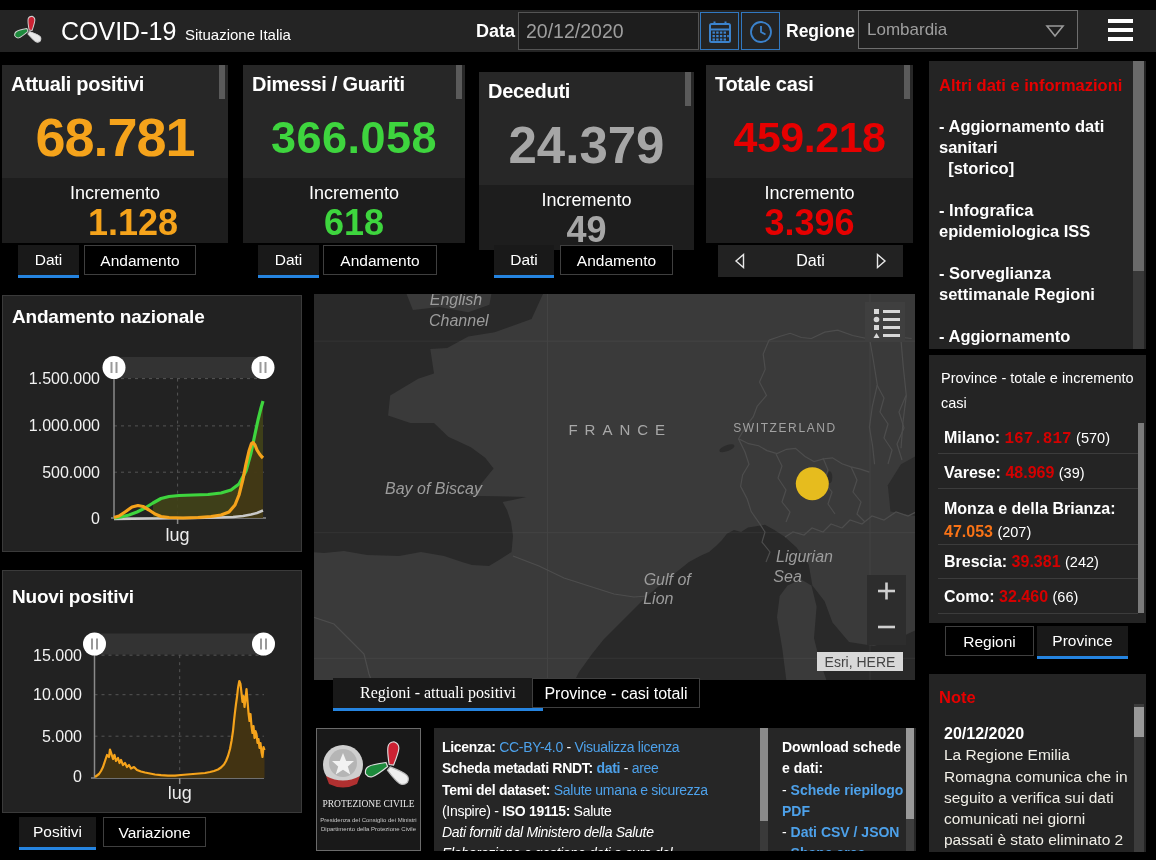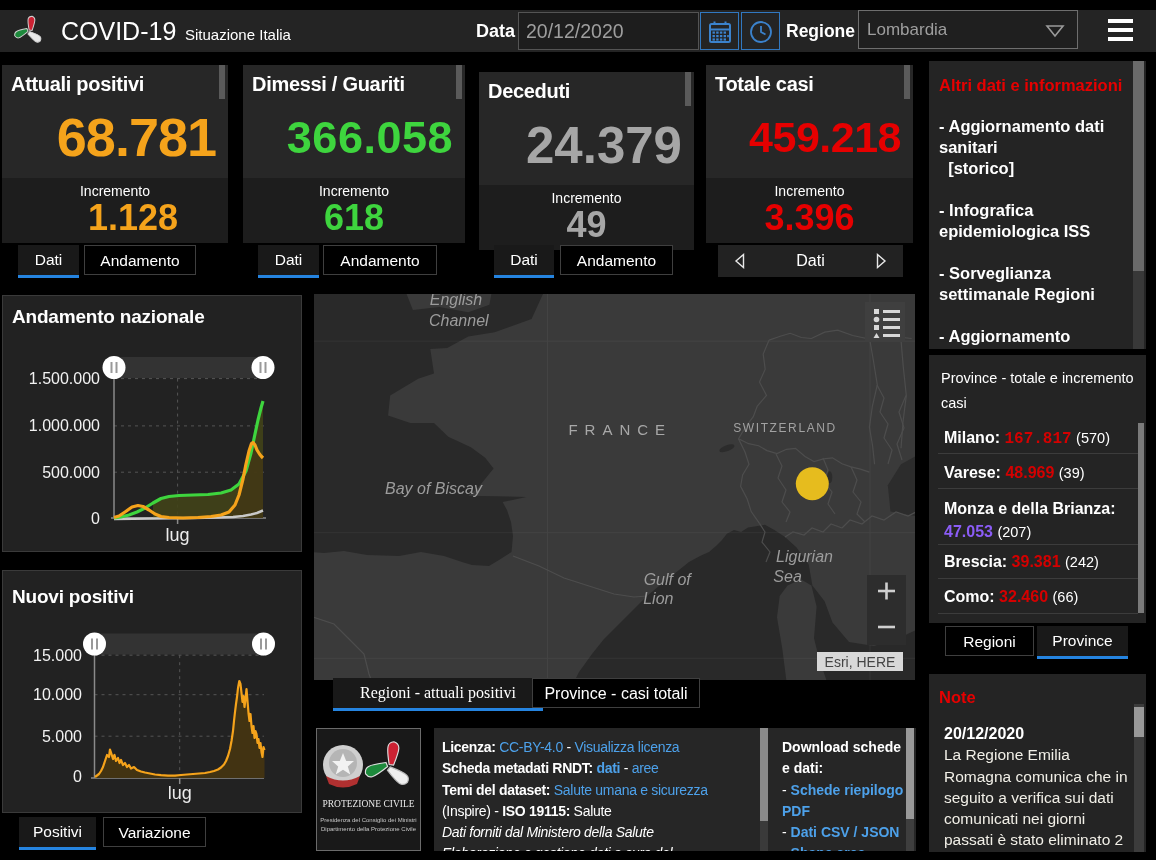--- a/index.html
+++ b/index.html
@@ -3,22 +3,22 @@
 <meta charset="utf-8">
 <style>
 * { margin:0; padding:0; box-sizing:border-box; }
 html,body { width:1156px; height:860px; background:#000; overflow:hidden;
   font-family:"Liberation Sans", sans-serif; }
 .abs { position:absolute; }
 #stage { position:relative; width:1156px; height:860px; background:#000; }
 .cardmain { position:absolute; background:#272727; }
 .cardinc { position:absolute; left:0; right:0; bottom:0; height:65px; background:#1d1d1d; text-align:center; }
 .ctitle { position:absolute; left:9px; top:8px; font-size:20px; font-weight:bold; color:#fff; letter-spacing:-0.3px; }
-.bignum { position:absolute; left:0; right:12px; text-align:right; font-weight:bold; line-height:1; }
-.inclab { font-size:14px; color:#fff; margin-top:5px; }
+.bignum { position:absolute; left:0; right:0; text-align:center; font-weight:bold; line-height:1; }
+.inclab { font-size:18px; color:#fff; margin-top:5px; }
 .incnum { font-size:36px; font-weight:bold; margin-top:0px; line-height:1.05; }
 .tab { position:absolute; height:30px; line-height:29px; text-align:center; color:#fff; font-size:15.5px; }
 .tabon { background:#191919; border-bottom:3px solid #2584e0; height:33px; }
 .taboff { background:#000; border:1px solid #3f3f3f; }
 .sbthumb { position:absolute; background:#5a5a5a; }
 a.lnk { color:#4da1ea; text-decoration:none; }
 </style>
 </head>
 <body>
 <div id="stage">
@@ -139,21 +139,21 @@
     - Aggiornamento
   </div>
   <div class="abs" style="right:2px;top:0;width:11px;height:288px;background:#383838;"></div>
   <div class="abs" style="right:2px;top:0;width:11px;height:210px;background:#6a6a6a;"></div>
 </div>
 <div class="abs" style="left:929px;top:355px;width:217px;height:268px;background:#242424;overflow:hidden;">
   <div class="abs" style="left:12px;top:11px;width:195px;font-size:14.5px;color:#fff;line-height:24.5px;">Province - totale e incremento casi</div>
   <div class="abs" style="left:9px;top:68px;width:200px;">
     <div style="border-bottom:1px solid #3c3c3c;height:31px;line-height:30px;padding-left:6px;font-size:16px;font-weight:bold;color:#fff;">Milano: <span style="color:#d40000;font-family:Liberation Mono, monospace;">167.817</span> <span style="font-weight:normal;font-size:14.5px;">(570)</span></div>
     <div style="border-bottom:1px solid #3c3c3c;height:35px;line-height:37px;padding-left:6px;font-size:16px;font-weight:bold;color:#fff;">Varese: <span style="color:#d40000;">48.969</span> <span style="font-weight:normal;font-size:14.5px;">(39)</span></div>
-    <div style="border-bottom:1px solid #3c3c3c;height:56px;padding:8px 0 0 6px;font-size:16px;font-weight:bold;color:#fff;line-height:23px;">Monza e della Brianza: <span style="color:#8b5cf6;">47.053</span> <span style="font-weight:normal;font-size:14.5px;">(207)</span></div>
+    <div style="border-bottom:1px solid #3c3c3c;height:56px;padding:8px 0 0 6px;font-size:16px;font-weight:bold;color:#fff;line-height:23px;">Monza e della Brianza: <span style="color:#f97316;">47.053</span> <span style="font-weight:normal;font-size:14.5px;">(207)</span></div>
     <div style="border-bottom:1px solid #3c3c3c;height:34px;line-height:34px;padding-left:6px;font-size:16px;font-weight:bold;color:#fff;">Brescia: <span style="color:#d40000;">39.381</span> <span style="font-weight:normal;font-size:14.5px;">(242)</span></div>
     <div style="border-bottom:1px solid #3c3c3c;height:35px;line-height:35px;padding-left:6px;font-size:16px;font-weight:bold;color:#fff;">Como: <span style="color:#d40000;">32.460</span> <span style="font-weight:normal;font-size:14.5px;">(66)</span></div>
   </div>
   <div class="abs" style="right:2px;top:68px;width:6px;height:190px;background:#7a7a7a;"></div>
 </div>
 <div class="tab taboff" style="left:945px;top:626px;width:89px;">Regioni</div>
 <div class="tab tabon" style="left:1037px;top:626px;width:91px;">Province</div>
 <div class="abs" style="left:929px;top:674px;width:217px;height:178px;background:#242424;overflow:hidden;">
   <div class="abs" style="left:10px;top:14px;font-size:16.5px;font-weight:bold;color:#e60000;">Note</div>
   <div class="abs" style="left:15px;top:49px;width:190px;font-size:15.5px;color:#f1efe7;line-height:21.3px;">

